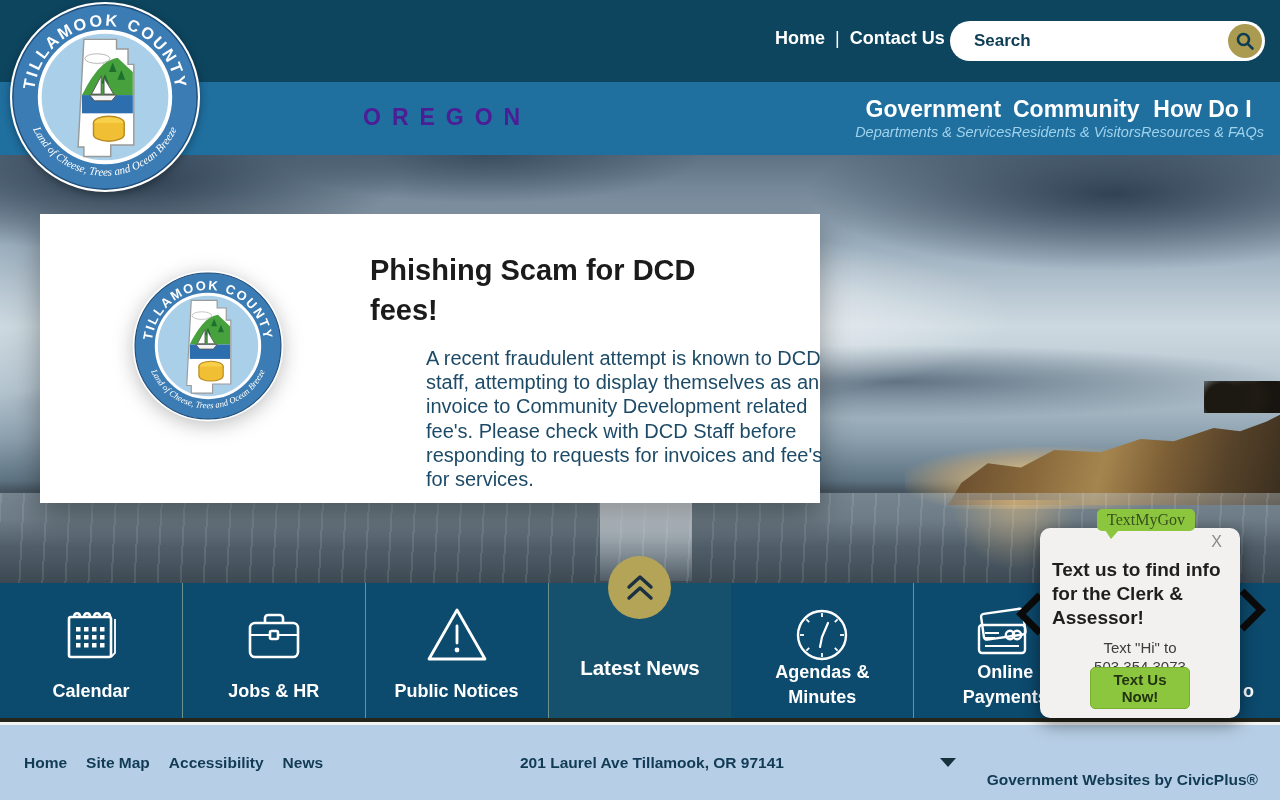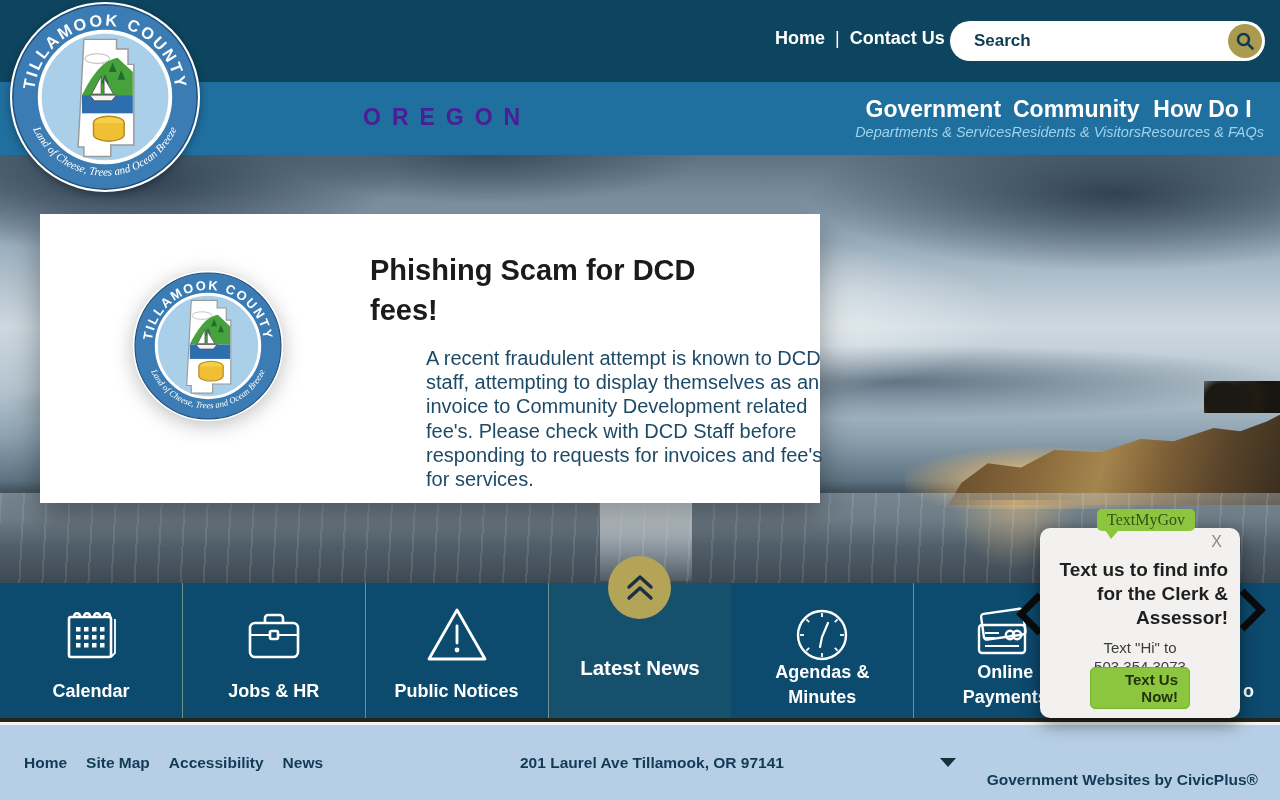--- a/index.html
+++ b/index.html
@@ -95,26 +95,26 @@
 
   
   .popup{position:absolute;left:1040px;top:528px;width:200px;height:190px;background:#f2f1ef;
          border-radius:10px;z-index:7;box-shadow:0 6px 18px rgba(0,0,0,.45);}
   .popup-bubble{position:absolute;left:57px;top:-19px;background:#8cc63e;border-radius:5px;
          padding:2px 10px 2px;font-family:"Liberation Serif",serif;font-size:16px;color:#36511d;}
   .popup-bubble::after{content:"";position:absolute;left:8px;bottom:-8px;border-left:6px solid transparent;
          border-right:8px solid transparent;border-top:9px solid #8cc63e;}
   .popup-close{position:absolute;right:12px;top:4px;background:none;border:none;color:#8a8a8a;
          font-size:16px;cursor:pointer;font-family:"Liberation Sans",sans-serif;}
-  .popup-heading{margin:30px 12px 0;text-align:right;font-size:19px;line-height:24px;
+  .popup-heading{margin:30px 12px 0;text-align:left;font-size:19px;line-height:24px;
          font-weight:bold;color:#1f1f1f;}
   .popup-sub{margin:8px 10px 0;text-align:center;font-size:15px;line-height:19px;color:#3c3c3c;}
   .popup-btn{position:absolute;left:50%;transform:translateX(-50%);bottom:9px;background:#8cc63e;
          border:1px solid #79af2f;border-radius:5px;padding:3px 11px;font-size:15px;font-weight:bold;
-         color:#21330f;cursor:pointer;font-family:"Liberation Sans",sans-serif;text-align:right;}
+         color:#21330f;cursor:pointer;font-family:"Liberation Sans",sans-serif;}
 
   
   .gap-strip{position:absolute;left:0;top:722px;width:1280px;height:3px;background:#f4f5f3;z-index:3;}
   .footer{position:absolute;left:0;top:725px;width:1280px;height:75px;background:#b7cfe6;z-index:3;
           color:#113a55;font-size:15.5px;font-weight:bold;}
   .footer-links{position:absolute;left:24px;top:29px;display:flex;gap:19px;}
   .footer-links a{color:#113a55;text-decoration:none;cursor:pointer;}
   .footer-address{position:absolute;left:520px;top:29px;}
   .footer-dd{position:absolute;left:940px;top:33px;width:0;height:0;border-left:8px solid transparent;
           border-right:8px solid transparent;border-top:9px solid #16303c;cursor:pointer;}

